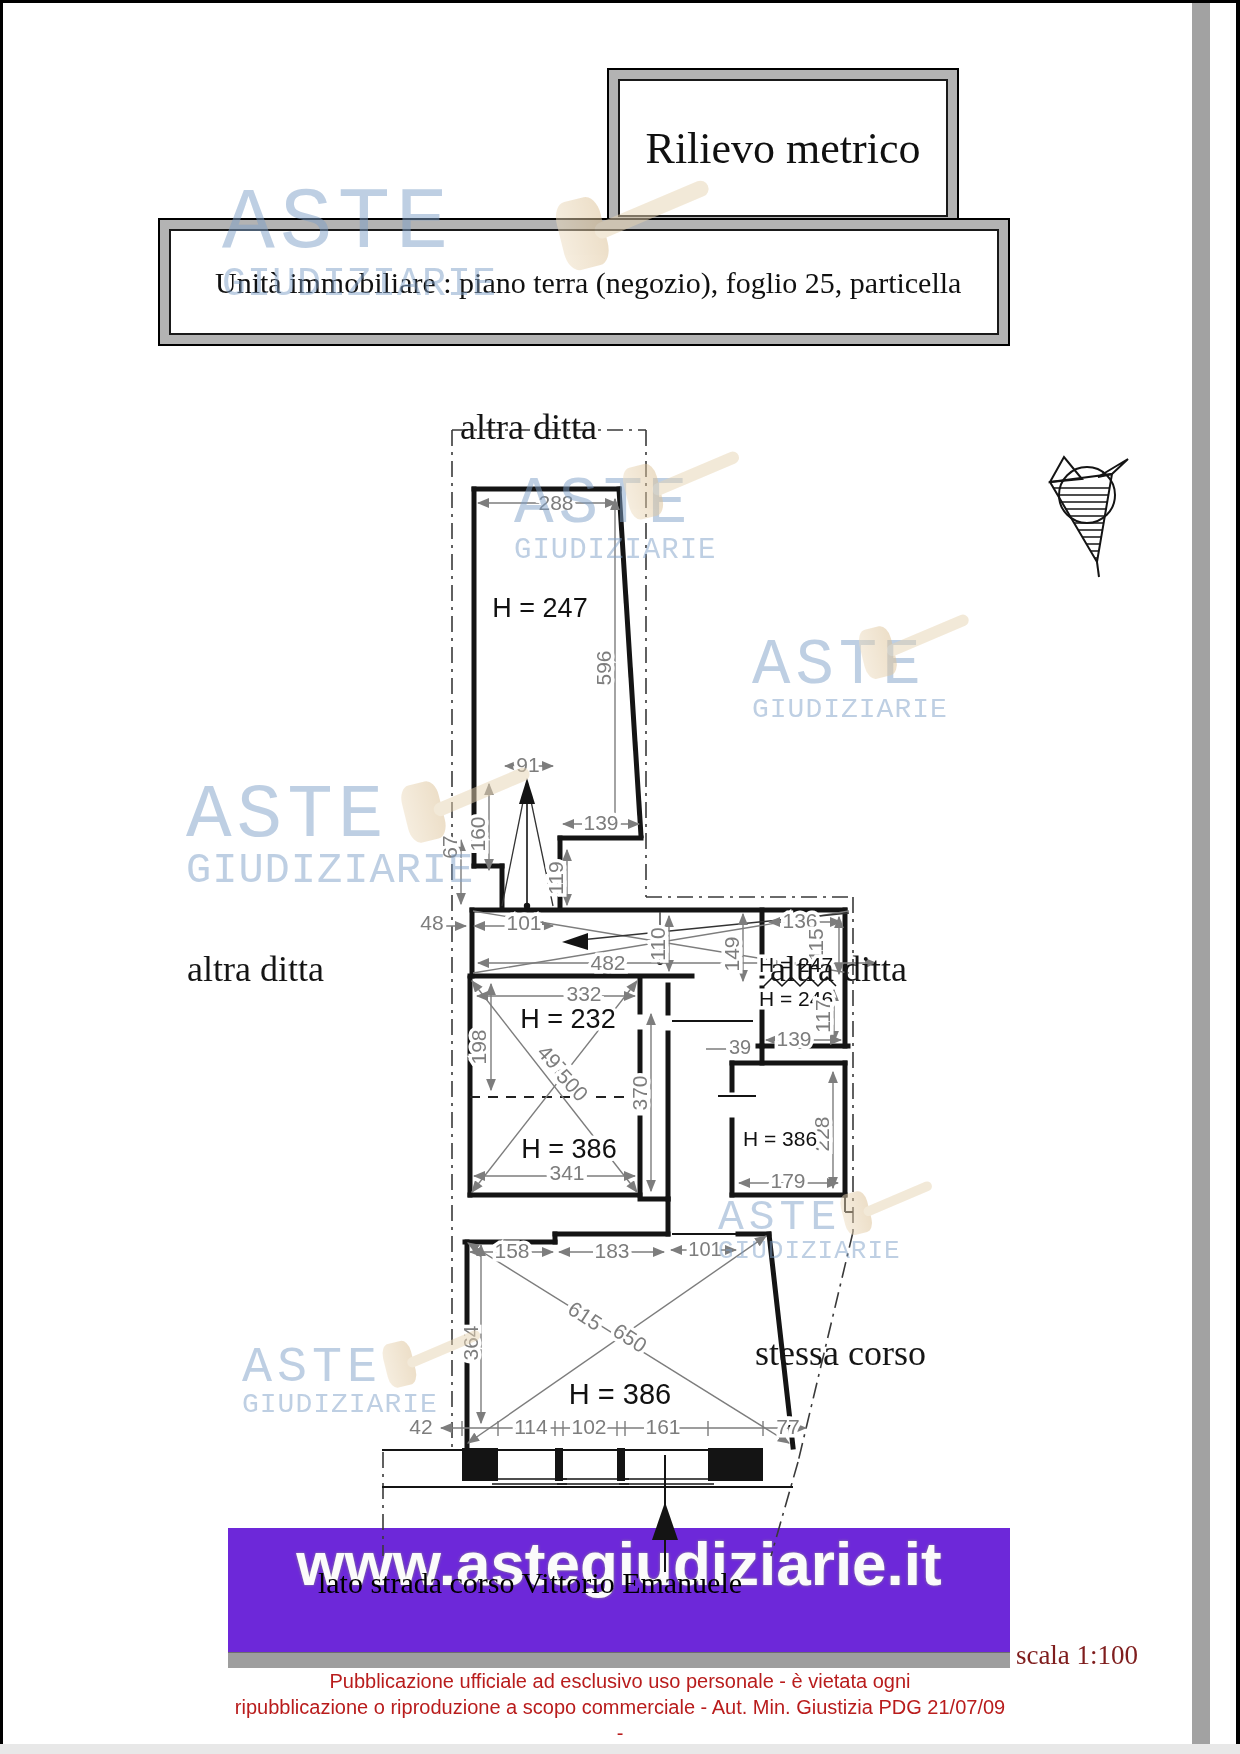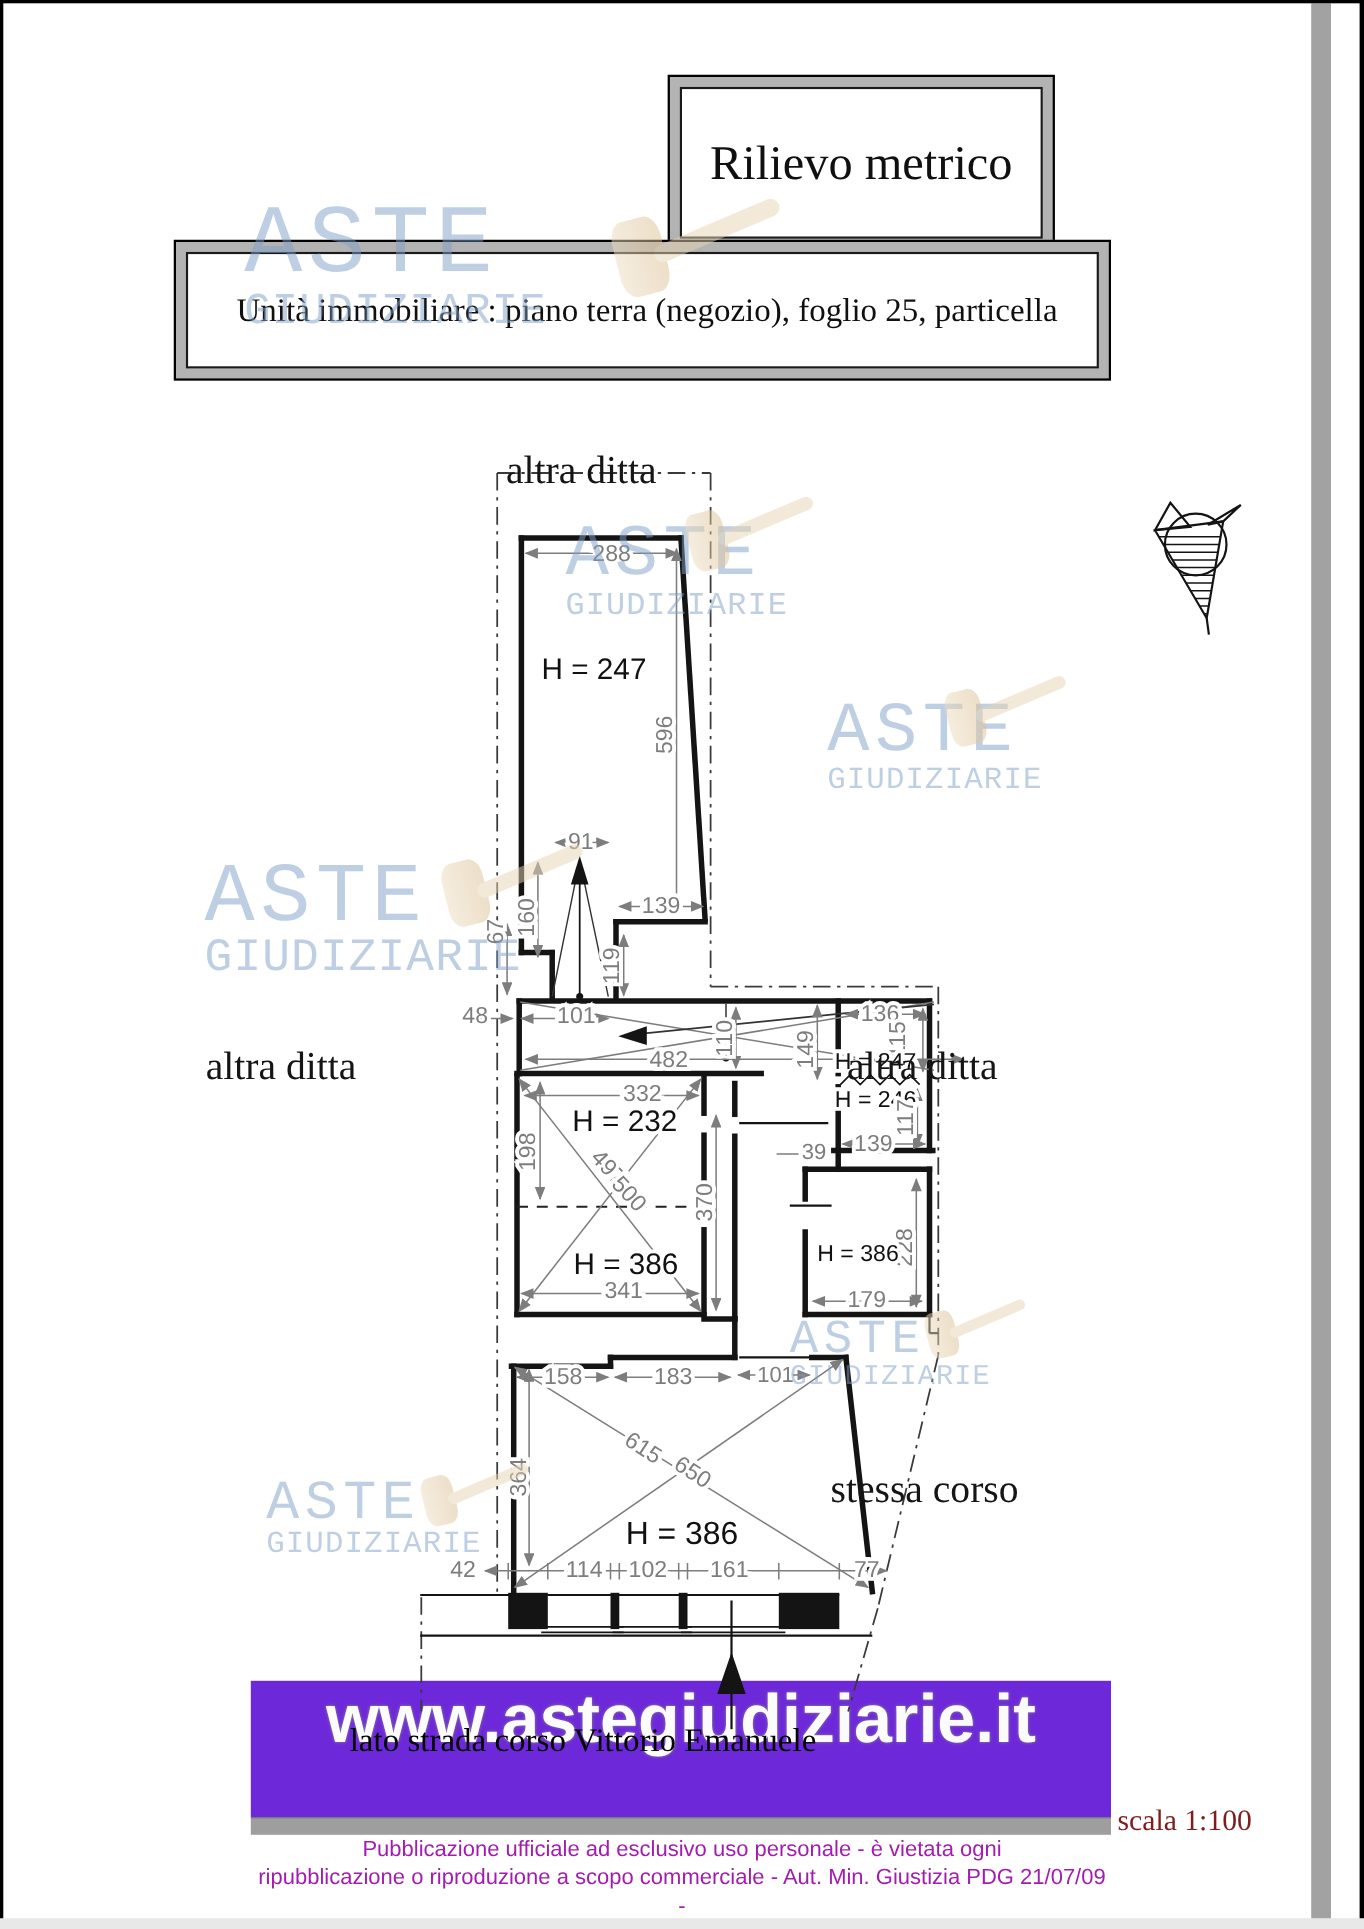--- a/index.html
+++ b/index.html
@@ -42,21 +42,21 @@
             z-index:1;display:flex;align-items:flex-start;justify-content:center;overflow:hidden;}
   .www-text{font-family:"Liberation Sans",sans-serif;font-size:62px;font-weight:bold;color:#fbfbfb;
             letter-spacing:0;text-shadow:0 0 3px #8d8d8d;}
   .street-label{position:absolute;left:230px;top:1566px;width:600px;text-align:center;font-size:30px;
                 color:#000;z-index:6;}
   .gray-bar{position:absolute;left:228px;top:1652px;width:782px;height:15px;background:#9e9e9e;
             border-top:1px solid #6e6e6e;z-index:2;}
   .scale-label{position:absolute;left:1002px;top:1640px;width:150px;text-align:center;font-size:27px;
                color:#7f1d1d;z-index:6;}
   .footer{position:absolute;left:130px;top:1668px;width:980px;text-align:center;z-index:6;
-          font-family:"Liberation Sans",sans-serif;font-size:20px;color:#a21caf;line-height:1.3;}
+          font-family:"Liberation Sans",sans-serif;font-size:20px;color:#b91c1c;line-height:1.3;}
 
   
   svg.plan{position:absolute;left:0;top:0;z-index:3;pointer-events:none;}
   .wall{stroke:#141414;stroke-width:5;fill:none;stroke-linecap:square;}
   .wallt{stroke:#141414;stroke-width:2;fill:none;}
   .dash{stroke:#3a3a3a;stroke-width:1.6;fill:none;stroke-dasharray:16 6 3 6;}
   .dim{stroke:#7d7d7d;stroke-width:1.4;fill:none;}
   .tick{stroke:#7d7d7d;stroke-width:1.4;}
   #dim-labels text{font-family:"Liberation Sans",sans-serif;}
 </style>

